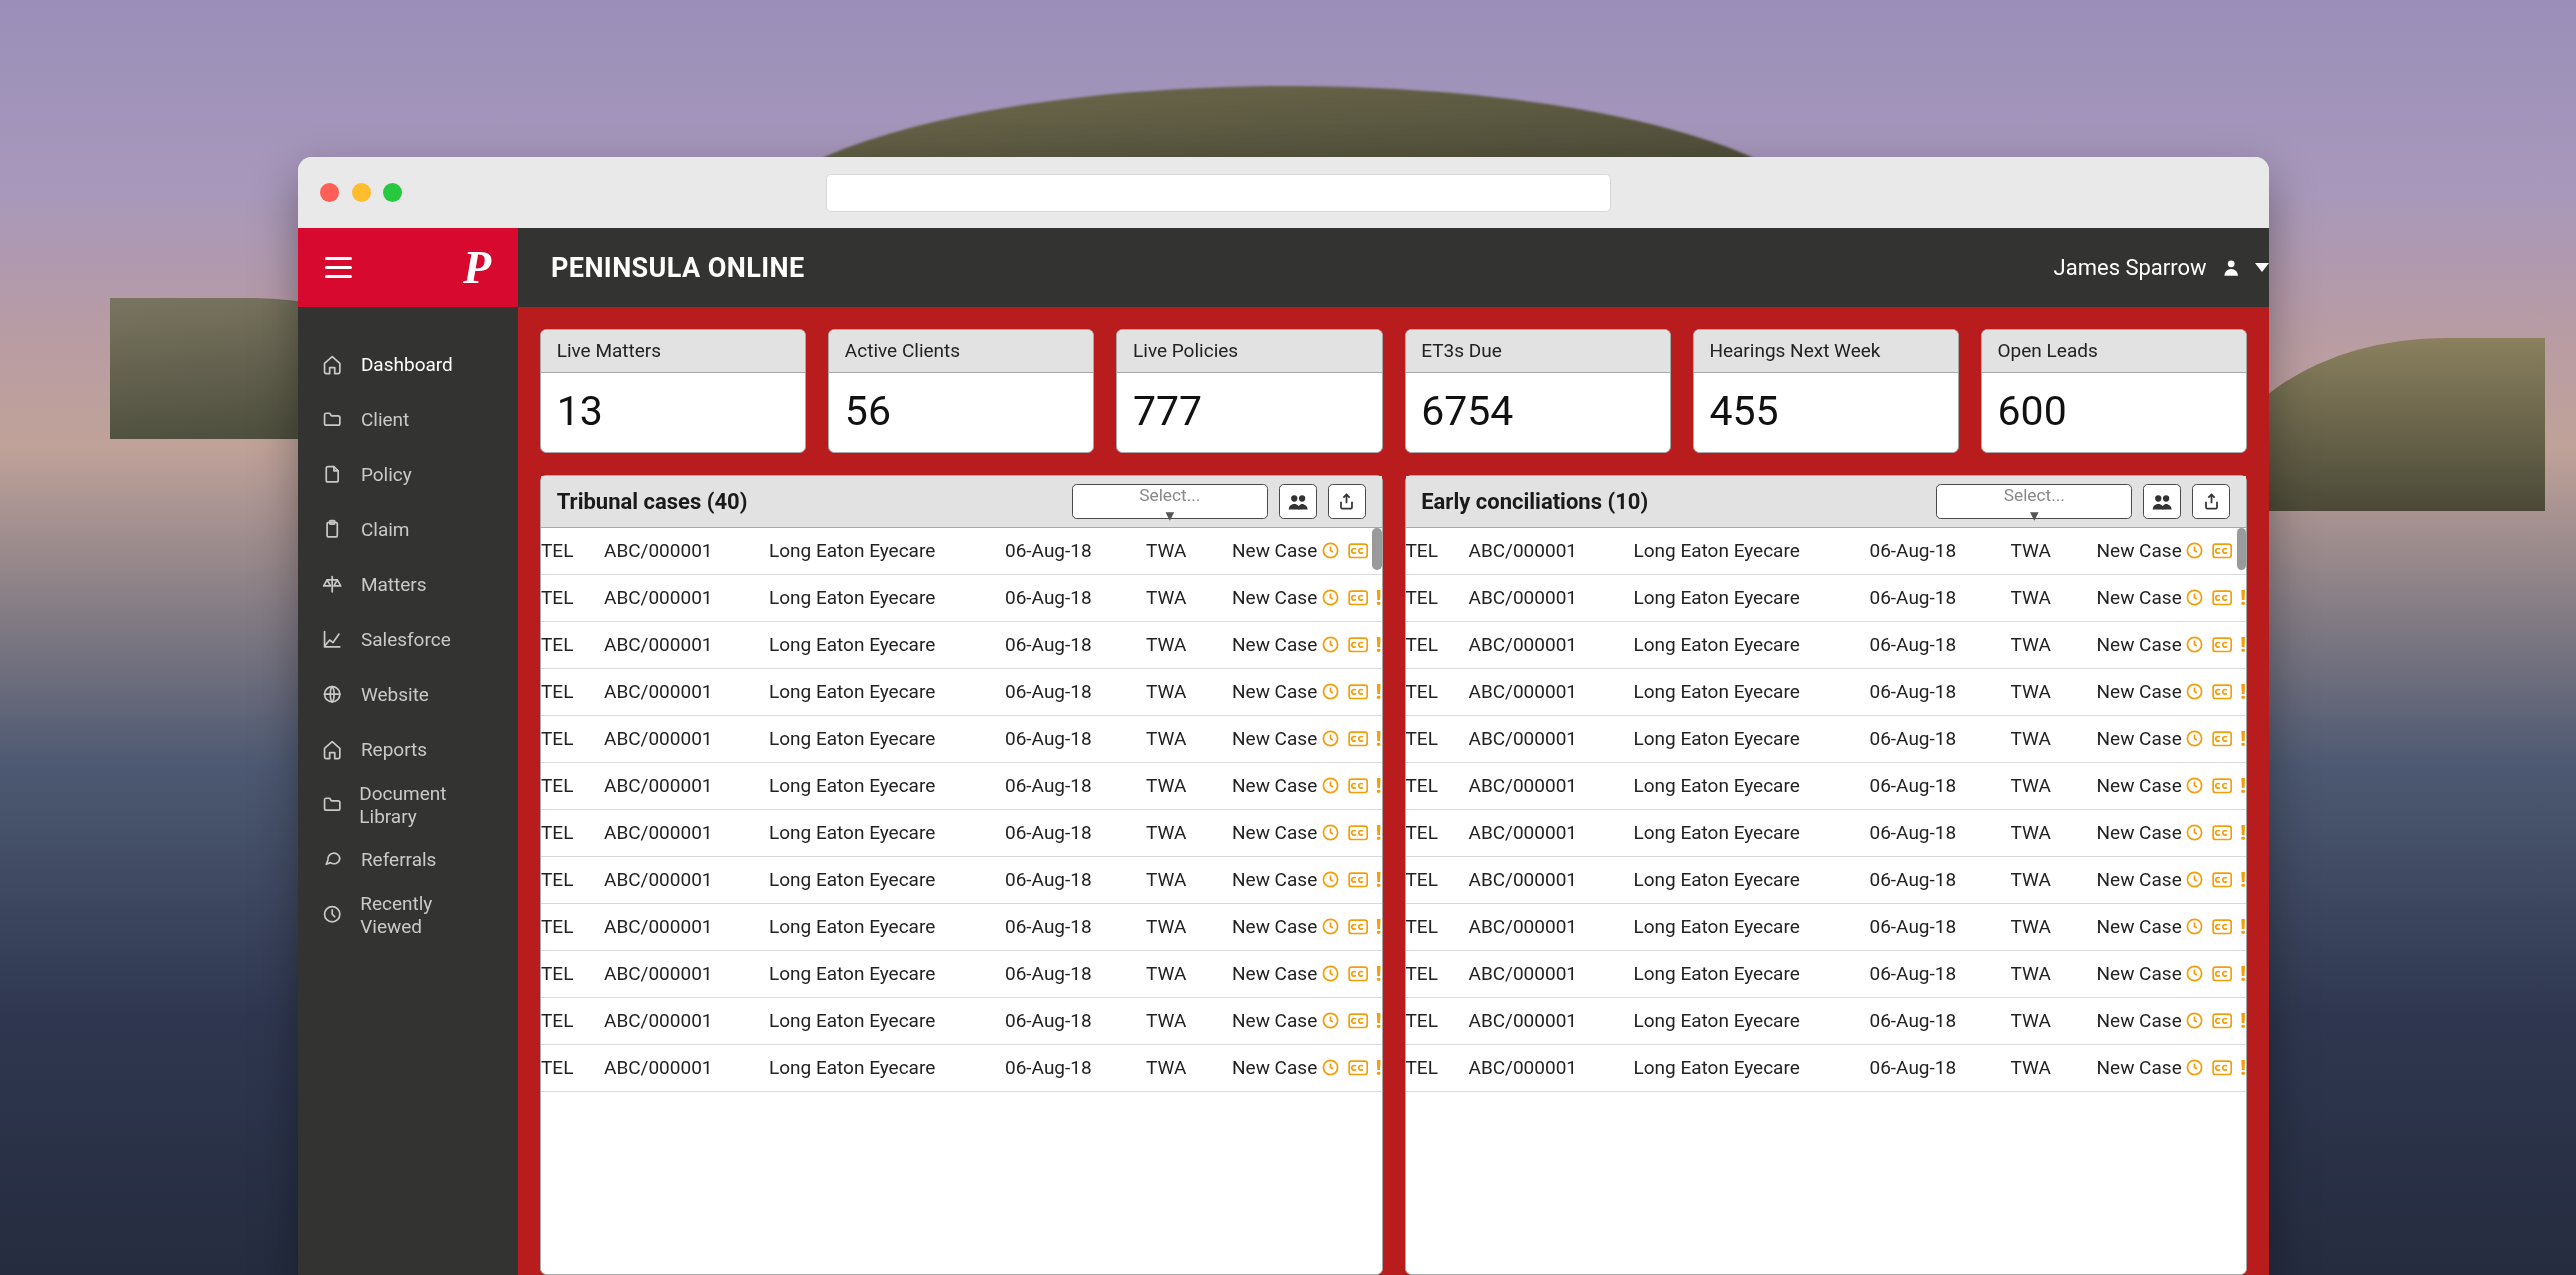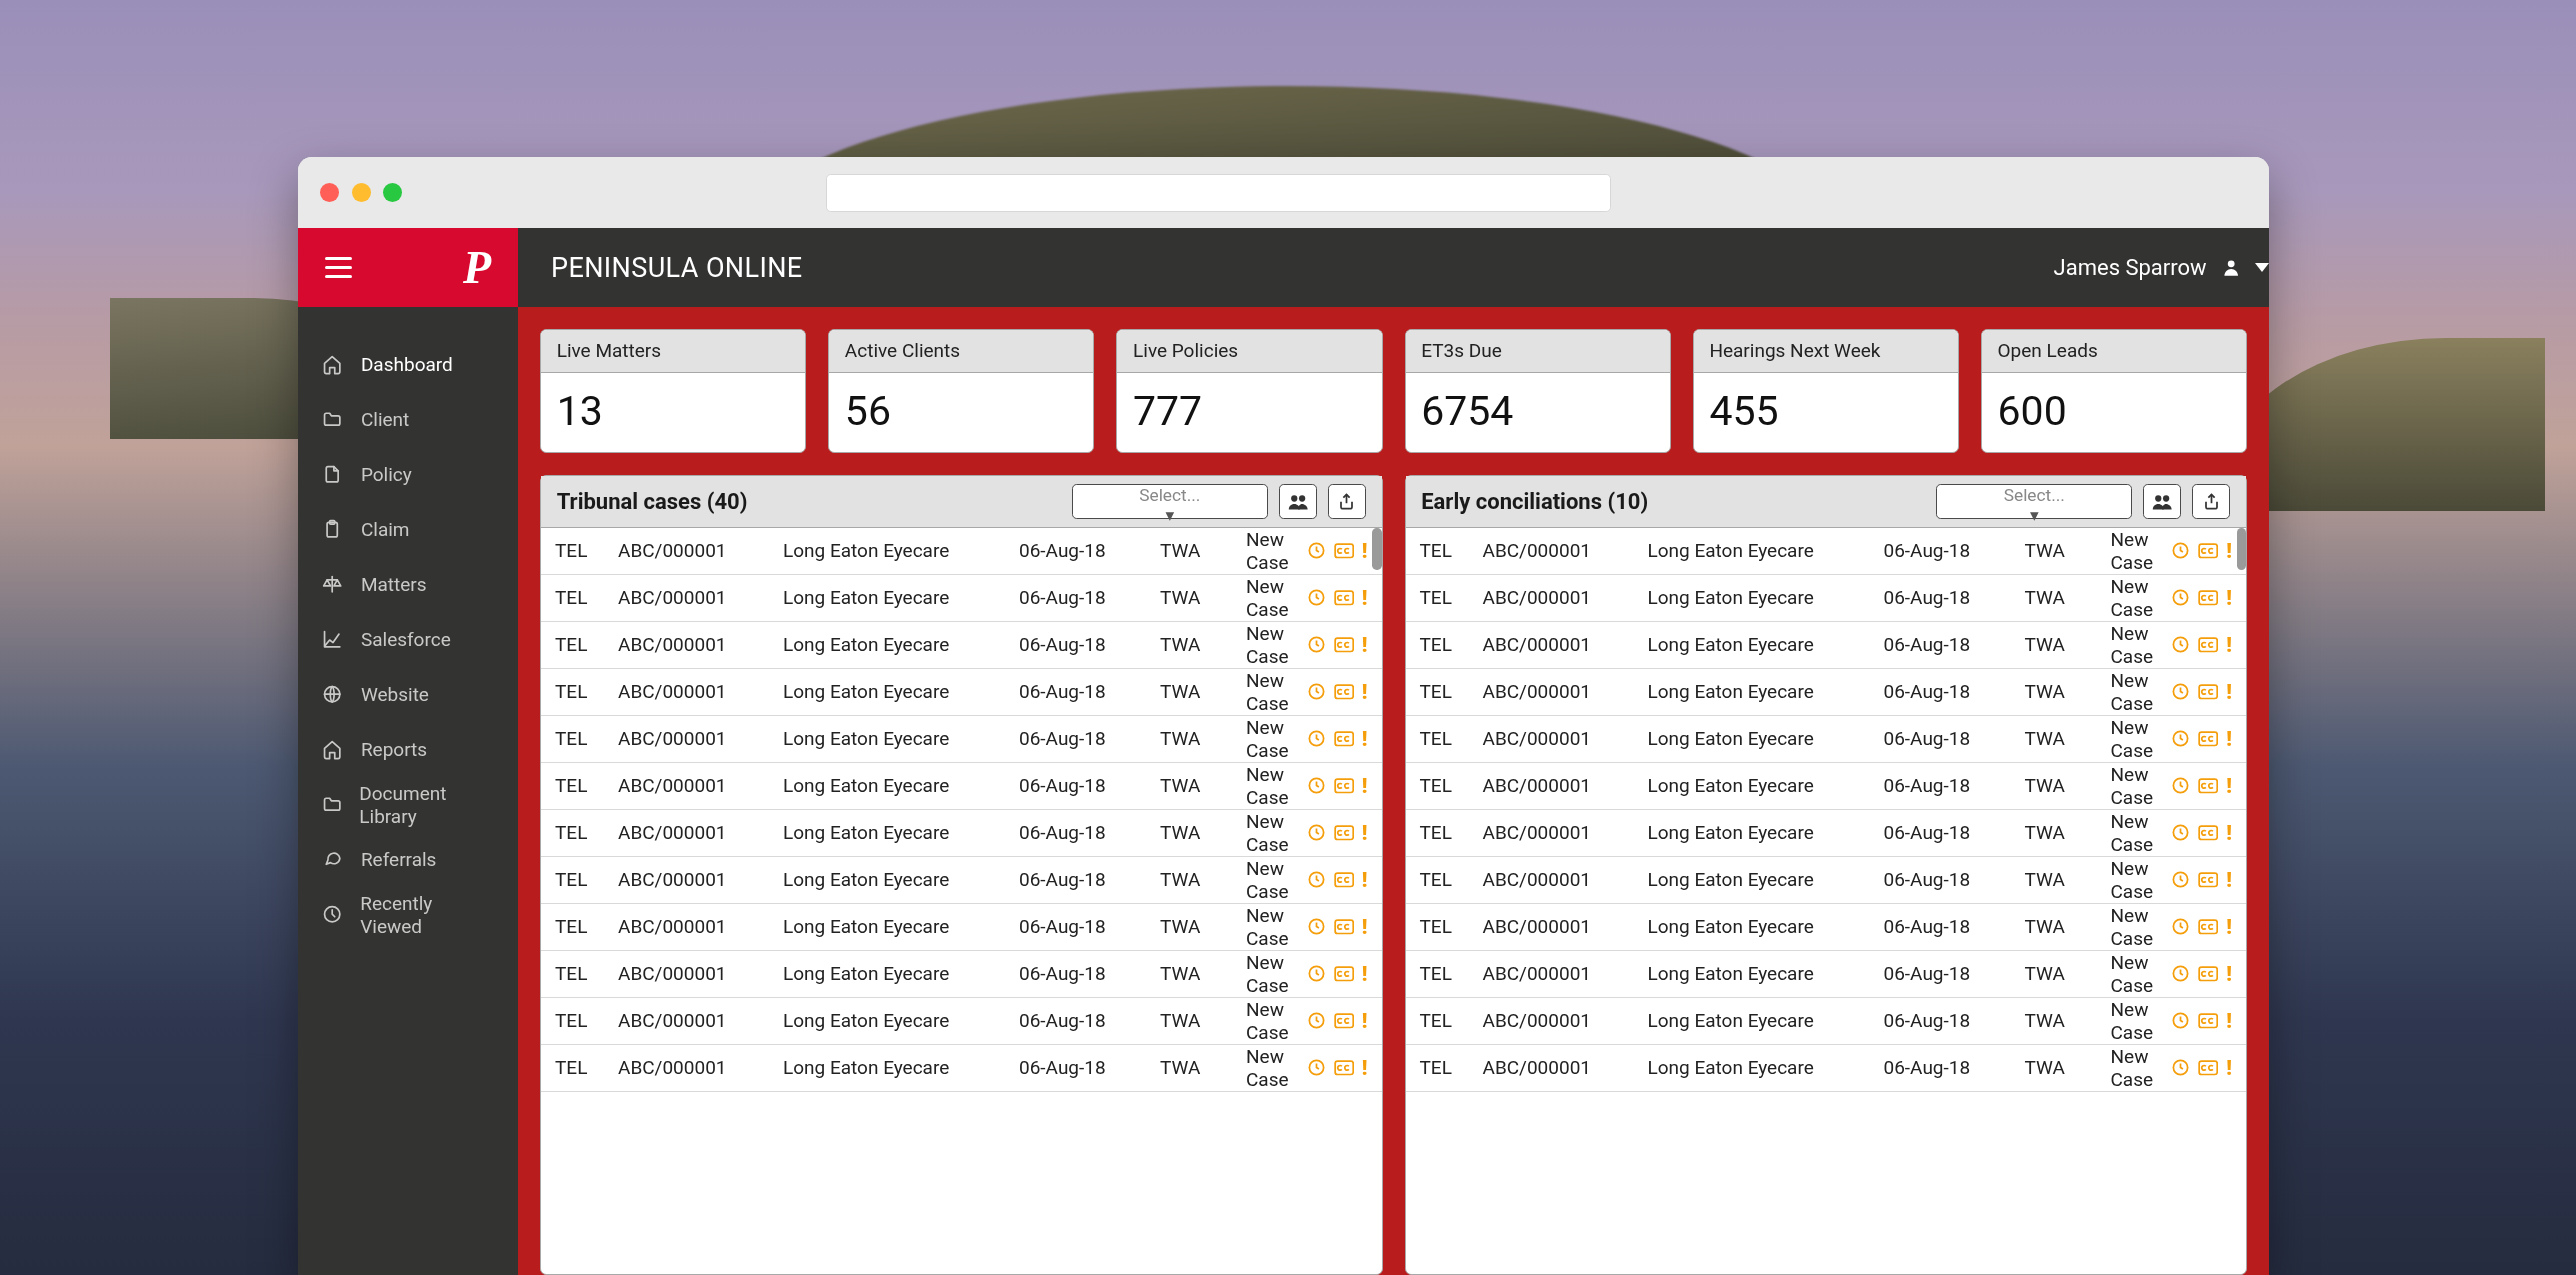--- a/index.html
+++ b/index.html
@@ -48,21 +48,21 @@
     height:79px; background:#333332; color:#fff; display:flex; align-items:center;
   }
   .brandblock {
     width:220px; height:100%; background:#d8092f; display:flex; align-items:center;
     justify-content:space-between; padding:0 27px;
   }
   .hamburger { width:27px; height:20.4px; position:relative; }
   .hamburger span { position:absolute; left:0; right:0; height:3.1px; background:#fff; border-radius:1.6px; }
   .hamburger span:nth-child(1){top:0} .hamburger span:nth-child(2){top:8.6px} .hamburger span:nth-child(3){top:17.3px}
   .logo-p { font-family:Georgia,serif; font-style:italic; font-weight:700; font-size:46px; line-height:1; color:#fff; }
-  .app-title { font-size:27px; font-weight:400; letter-spacing:0.4px; margin-left:33px; }
+  .app-title { font-size:27px; font-weight:700; letter-spacing:0.4px; margin-left:33px; }
   .user-area { margin-left:auto; display:flex; align-items:center; gap:14px; font-size:22px; }
   .user-ico { width:20.4px; height:20.4px; }
   .caret-down { width:0;height:0;border-left:7px solid transparent;border-right:7px solid transparent;border-top:9.4px solid #fff; }
 
   .body-row { flex:1; display:flex; min-height:0; }
   .sidebar {
     width:220px; background:#333332; color:#c9c9c8; padding-top:30px;
   }
   .nav-item { display:flex; align-items:center; gap:17.3px; height:55px; padding:0 23.6px; font-size:19px; cursor:pointer; }
   .nav-item .ico { width:22px; height:22px; display:flex; align-items:center; justify-content:center; }
@@ -94,21 +94,21 @@
     display:flex; align-items:center; justify-content:space-between; padding:0 11px; color:#888; font-size:17.3px;flex-direction:column;
   }
   .sq-btn {
     width:38px; height:35px; border:1.2px solid #4a4a4a; border-radius:4.7px; background:#fff;
     display:flex; align-items:center; justify-content:center; cursor:pointer;
   }
   .panel-body { flex:1; overflow:hidden; position:relative; }
   .scroll-ind { position:absolute; top:0; right:0; width:9.4px; height:42px; background:#9a9a9a; border-radius:4.7px; }
   .row {
     display:flex; align-items:center; height:47px; border-bottom:0.8px solid #d9d9d9;
-    padding:0 14px; font-size:19px; color:#222;
+    padding:0 0; font-size:19px; color:#222;
   }
   .c1{width:63px} .c2{width:165px} .c3{width:236px} .c4{width:141px} .c5{width:86px} .c6{flex:1}
   .row-icons { display:flex; align-items:center; gap:7.9px; color:#f59e0b; }
   .ico-excl { color:#f59e0b; font-weight:900; font-size:20.4px; }
 
   svg { display:block; }
 </style>
 </head>
 <body>
 

